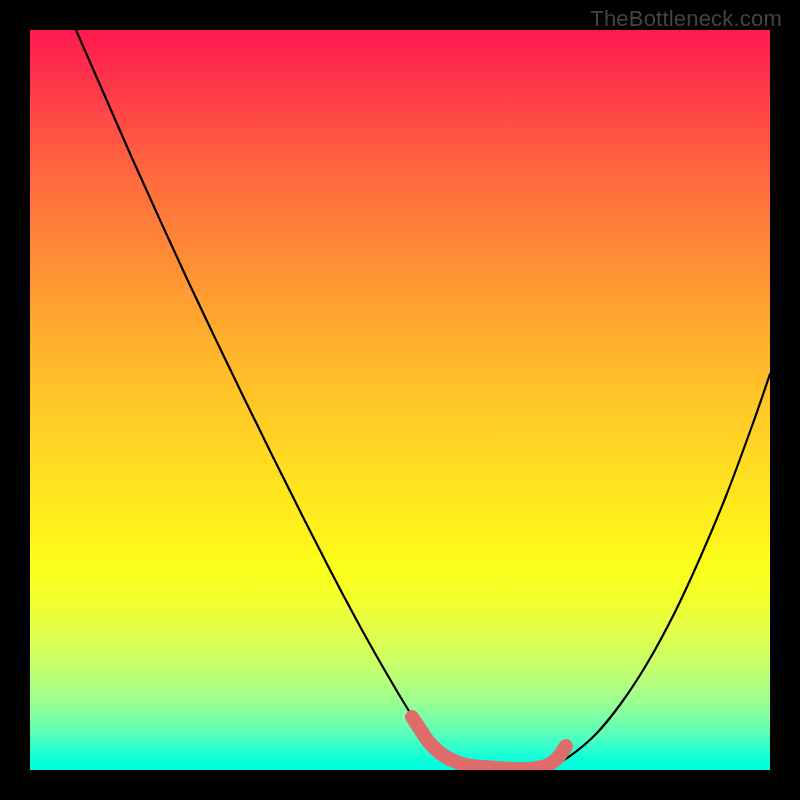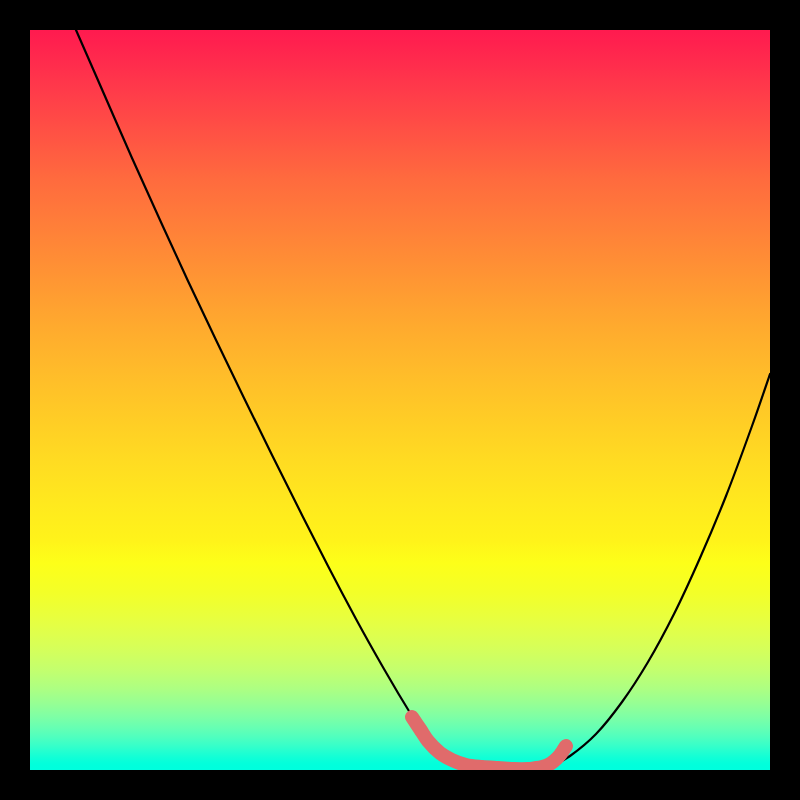--- a/index.html
+++ b/index.html
@@ -72,19 +72,20 @@
     position: absolute;
     inset: 0;
     width: 100%;
     height: 100%;
   }
 </style>
 </head>
 <body>
 
 <div class="frame">
+  <div class="watermark">TheBottleneck.com</div>
   <div class="plot-area">
     <svg class="curve" viewBox="0 0 740 740" preserveAspectRatio="none">
       <path id="main-curve" fill="none" stroke="#000000" stroke-width="2.2" stroke-linecap="round" stroke-linejoin="round" d="M 46 0 C 50.7 10.7, 64.7 42.7, 74 64 C 83.3 85.3, 92.7 107.0, 102 128 C 111.3 149.0, 120.7 169.5, 130 190 C 139.3 210.5, 148.7 231.0, 158 251 C 167.3 271.0, 176.7 290.5, 186 310 C 195.3 329.5, 204.7 348.8, 214 368 C 223.3 387.2, 232.7 406.2, 242 425 C 251.3 443.8, 260.7 462.5, 270 481 C 279.3 499.5, 288.7 518.0, 298 536 C 307.3 554.0, 316.7 571.8, 326 589 C 335.3 606.2, 344.7 622.8, 354 639 C 363.3 655.2, 375.0 674.7, 382 686 C 389.0 697.3, 392.3 701.8, 396 707 C 399.7 712.2, 400.3 713.7, 404 717 C 407.7 720.3, 412.0 724.0, 418 727 C 424.0 730.0, 431.7 733.2, 440 735 C 448.3 736.8, 458.3 737.3, 468 738 C 477.7 738.7, 491.0 739.0, 498 739 C 505.0 739.0, 506.0 738.7, 510 738 C 514.0 737.3, 517.0 737.0, 522 735 C 527.0 733.0, 532.7 731.2, 540 726 C 547.3 720.8, 557.3 713.0, 566 704 C 574.7 695.0, 583.3 684.0, 592 672 C 600.7 660.0, 609.3 646.7, 618 632 C 626.7 617.3, 635.3 601.3, 644 584 C 652.7 566.7, 661.3 547.7, 670 528 C 678.7 508.3, 687.3 488.0, 696 466 C 704.7 444.0, 714.7 416.3, 722 396 C 729.3 375.7, 737.0 352.7, 740 344"></path>
       <path id="highlight-segment" fill="none" stroke="#e06b6b" stroke-width="14" stroke-linecap="round" stroke-linejoin="round" d="M 382 687 C 383.3 689.0, 387.3 695.0, 390 699 C 392.7 703.0, 394.7 707.0, 398 711 C 401.3 715.0, 406.0 719.8, 410 723 C 414.0 726.2, 417.7 728.0, 422 730 C 426.3 732.0, 431.0 733.8, 436 735 C 441.0 736.2, 446.7 736.5, 452 737 C 457.3 737.5, 462.7 737.7, 468 738 C 473.3 738.3, 479.0 738.8, 484 739 C 489.0 739.2, 494.3 739.2, 498 739 C 501.7 738.8, 503.7 738.3, 506 738 C 508.3 737.7, 510.0 737.5, 512 737 C 514.0 736.5, 516.0 736.0, 518 735 C 520.0 734.0, 522.0 732.7, 524 731 C 526.0 729.3, 528.0 727.5, 530 725 C 532.0 722.5, 535.0 717.5, 536 716"></path>
     </svg>
   </div>
 </div>
 
 </body></html>

